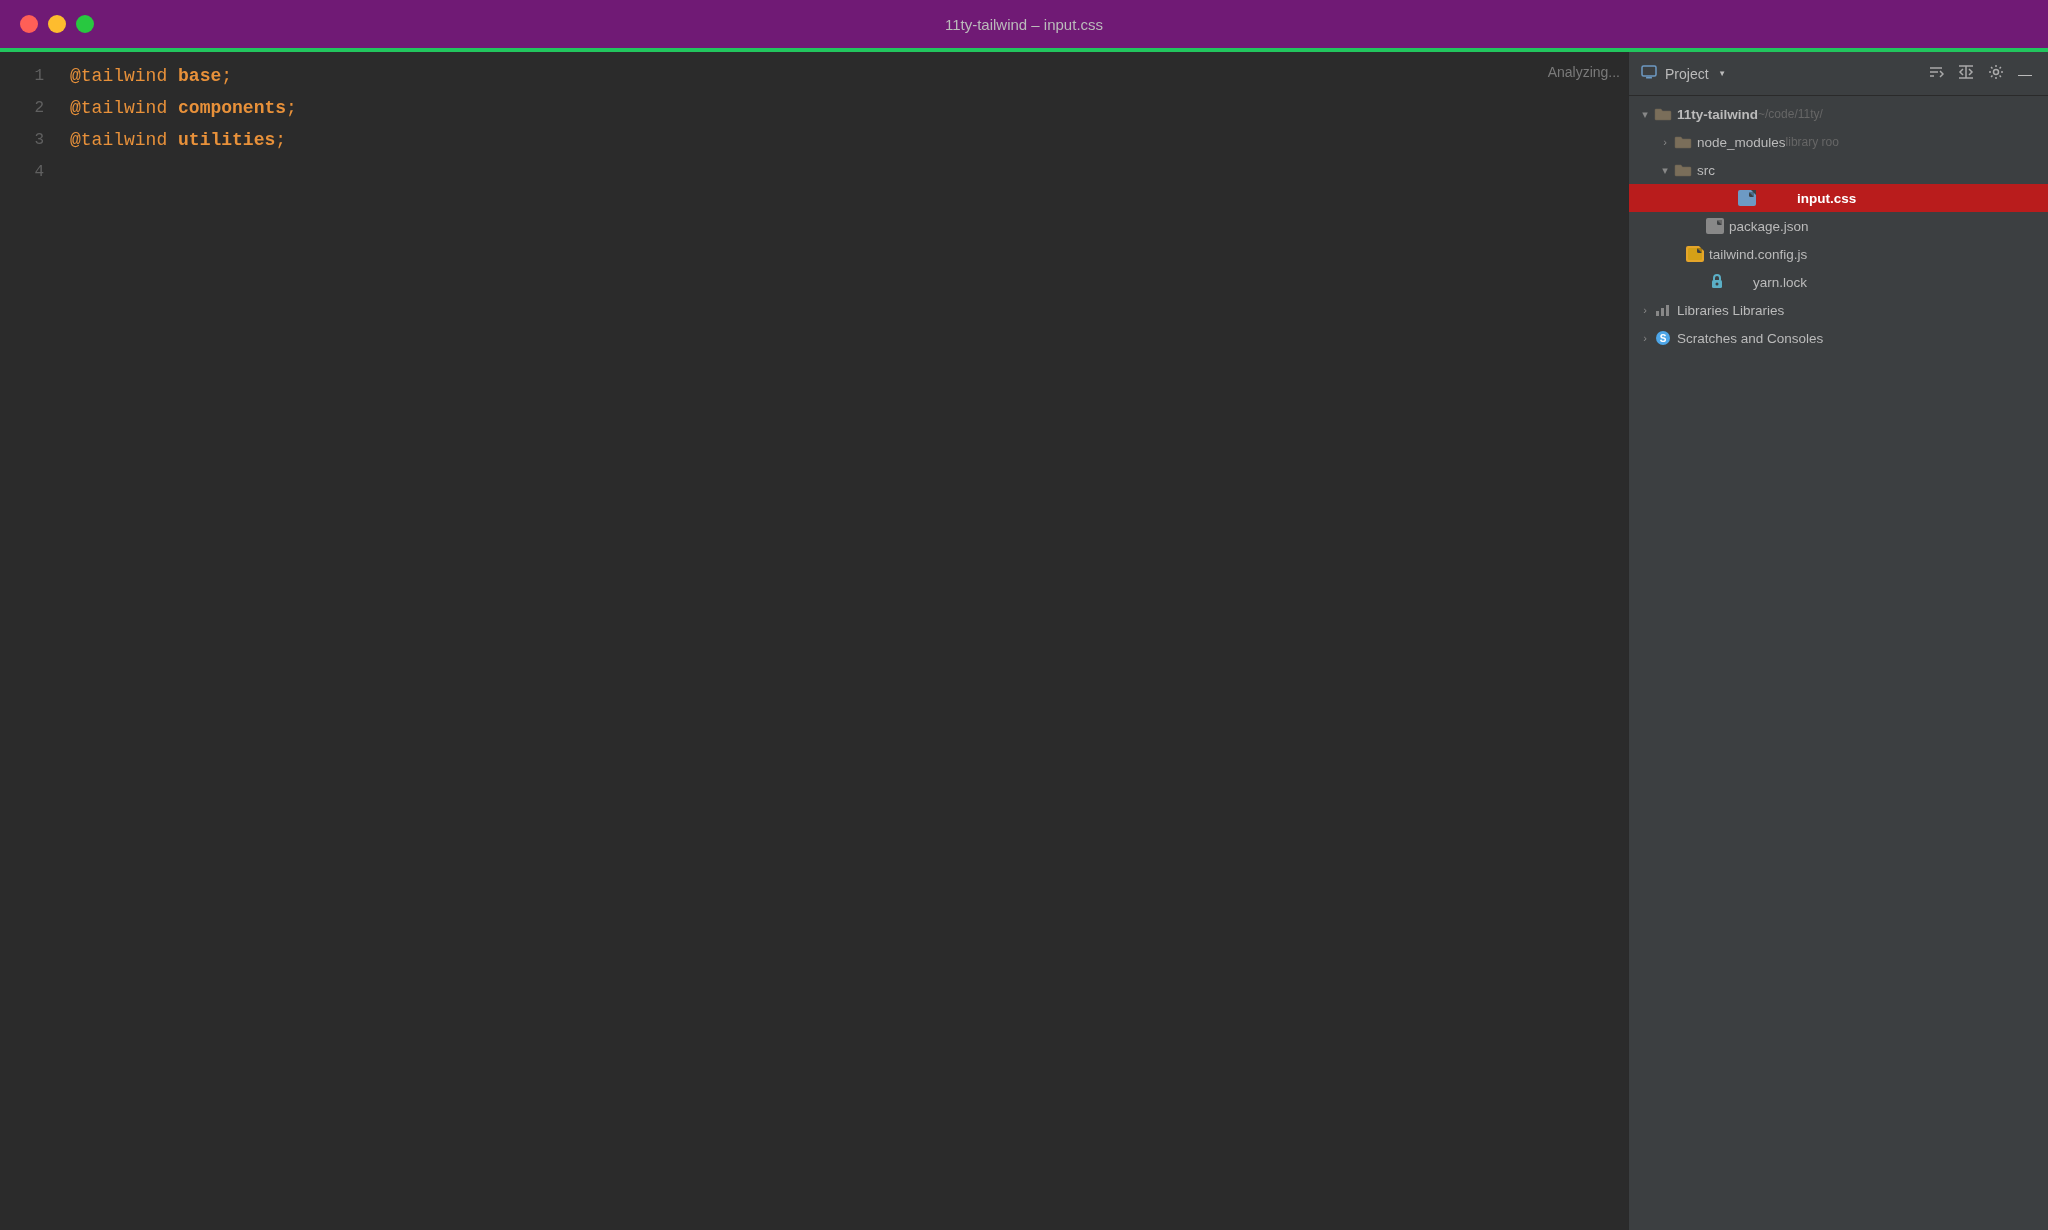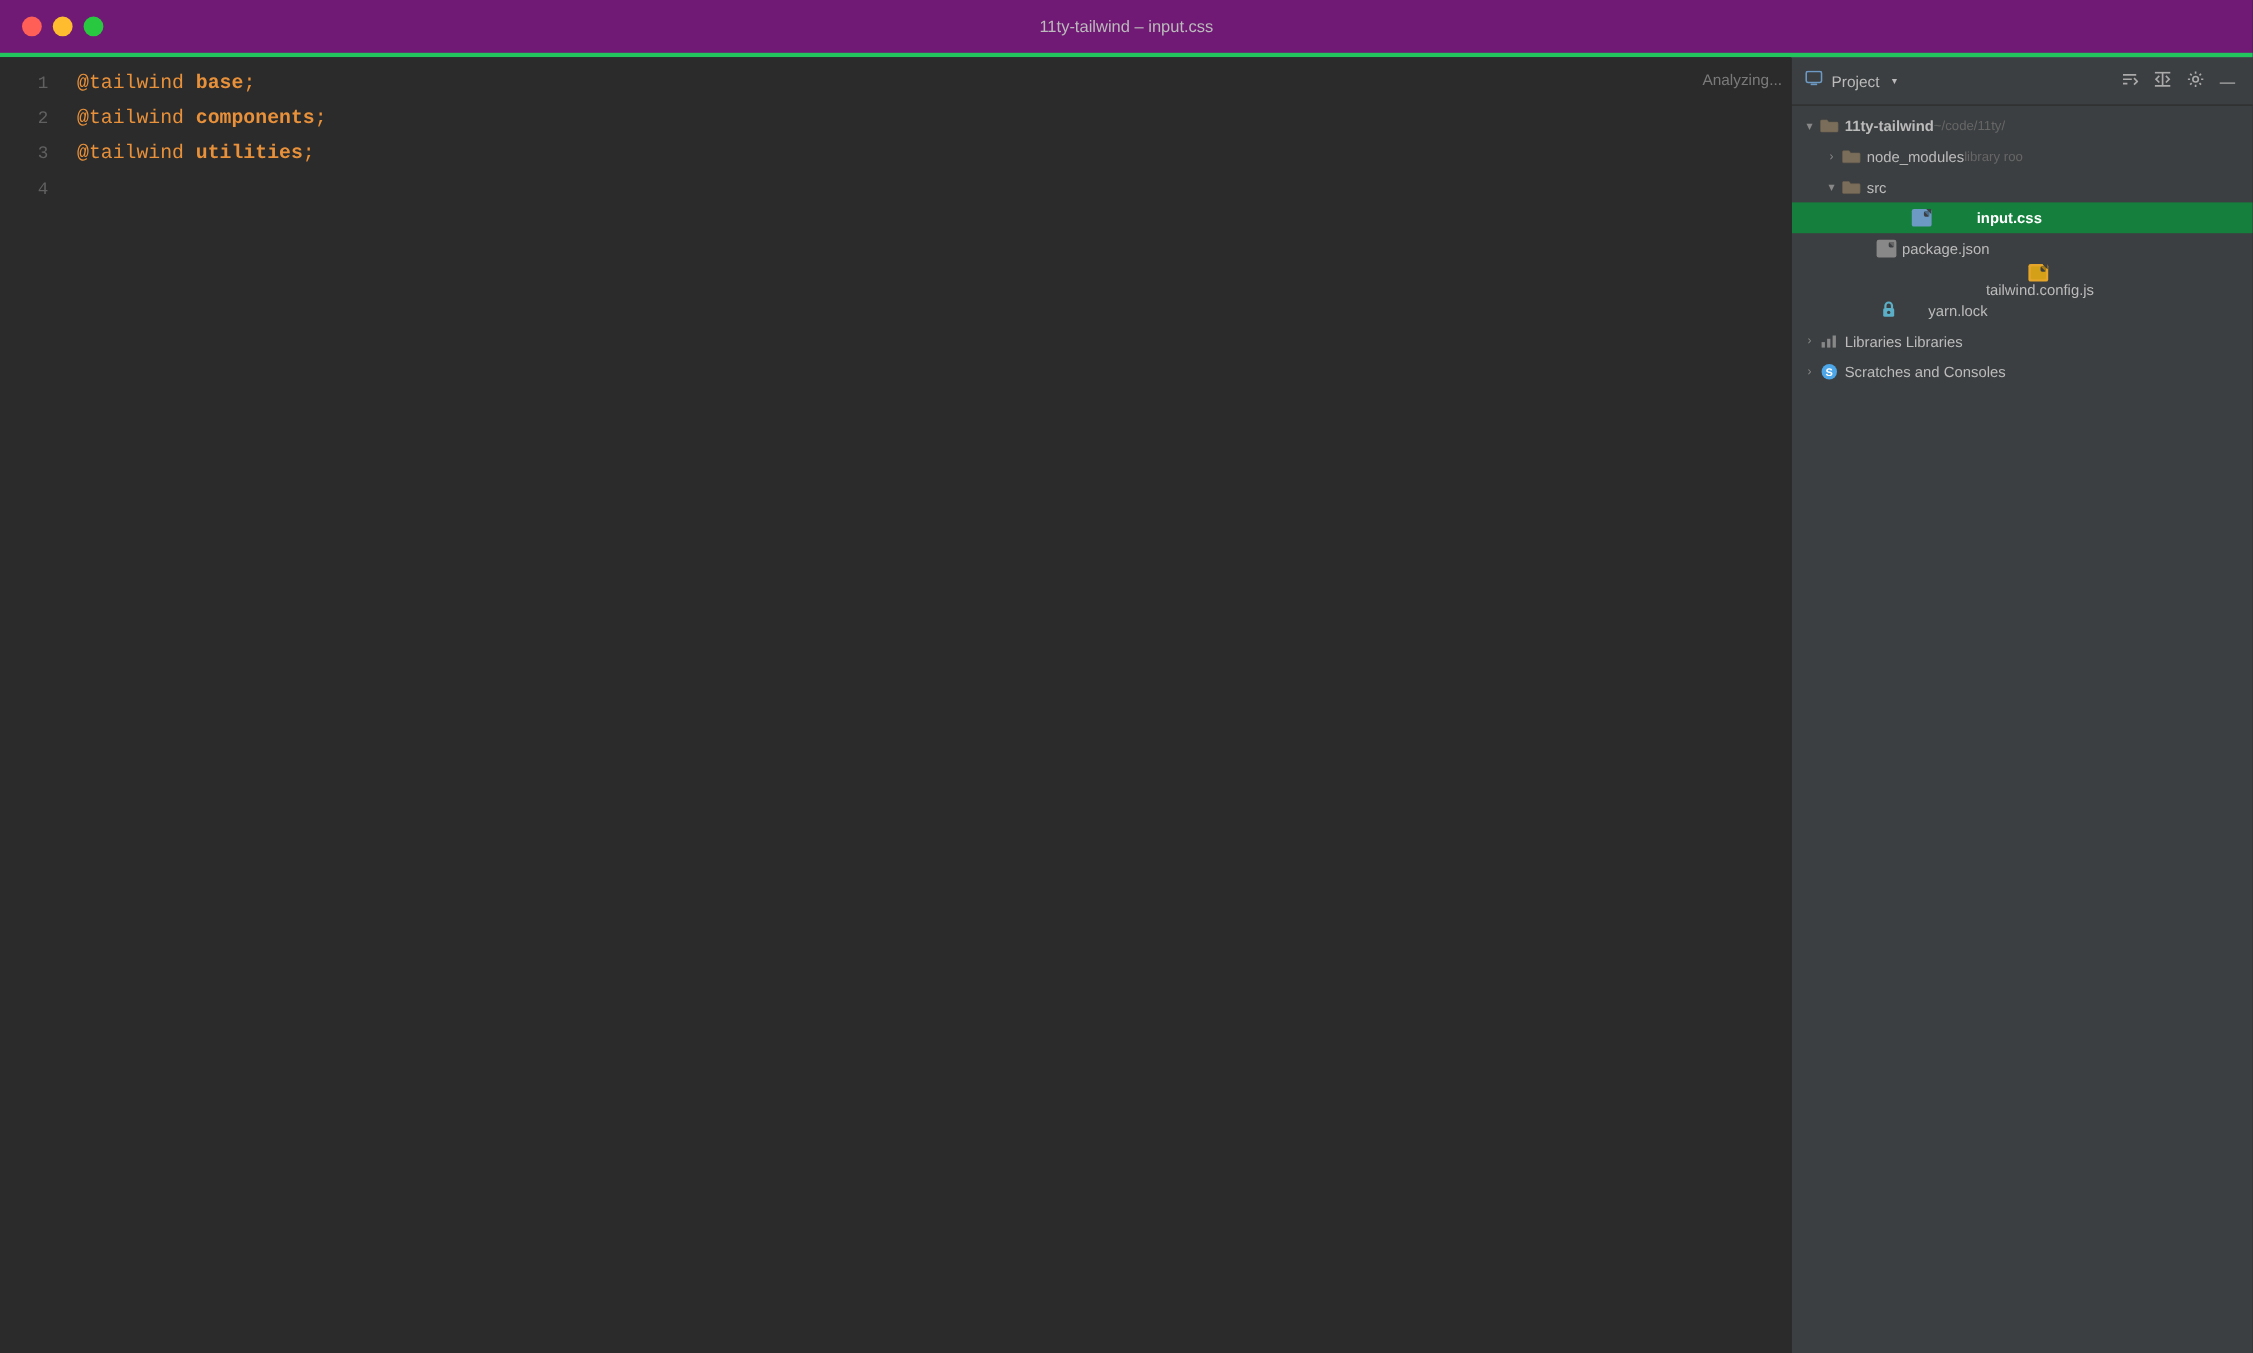--- a/index.html
+++ b/index.html
@@ -188,21 +188,21 @@
       align-items: center;
       height: 28px;
       padding-right: 8px;
       cursor: pointer;
       font-family: -apple-system, BlinkMacSystemFont, sans-serif;
       font-size: 13.5px;
       white-space: nowrap;
     }
 
     .tree-item.selected {
-      background: #15803d;
+      background: #b91c1c;
       gap: 36px;
     }
 
     .tree-item.selected .item-name {
       color: #ffffff;
       font-weight: 600;
     }
 
     .item-name {
       color: #bbb;
@@ -471,21 +471,21 @@
             <svg width="14" height="12" viewBox="0 0 14 12" fill="none">
               <rect x="0" y="0" width="14" height="12" rx="1.5" fill="#888"></rect>
               <rect x="9" y="0" width="5" height="5" rx="1.5" fill="#3c3f41"></rect>
               <path d="M9 0 L14 0 L14 5 Z" fill="#666"></path>
             </svg>
           </span>
         </span>
         <span class="item-name">package.json</span>
       </div>
 
-      <div class="tree-item" style="padding-left:40px;flex-direction:column;">
+      <div class="tree-item" style="padding-left:40px;">
         <span class="expand-icon"></span>
         <span class="file-icon">
           <span class="js-icon">
             <svg width="14" height="12" viewBox="0 0 14 12" fill="none">
               <rect x="0" y="0" width="14" height="12" rx="1.5" fill="#d4a017"></rect>
               <rect x="9" y="0" width="5" height="5" rx="1.5" fill="#3c3f41"></rect>
               <path d="M9 0 L14 0 L14 5 Z" fill="#a87c10"></path>
             </svg>
           </span>
         </span>

